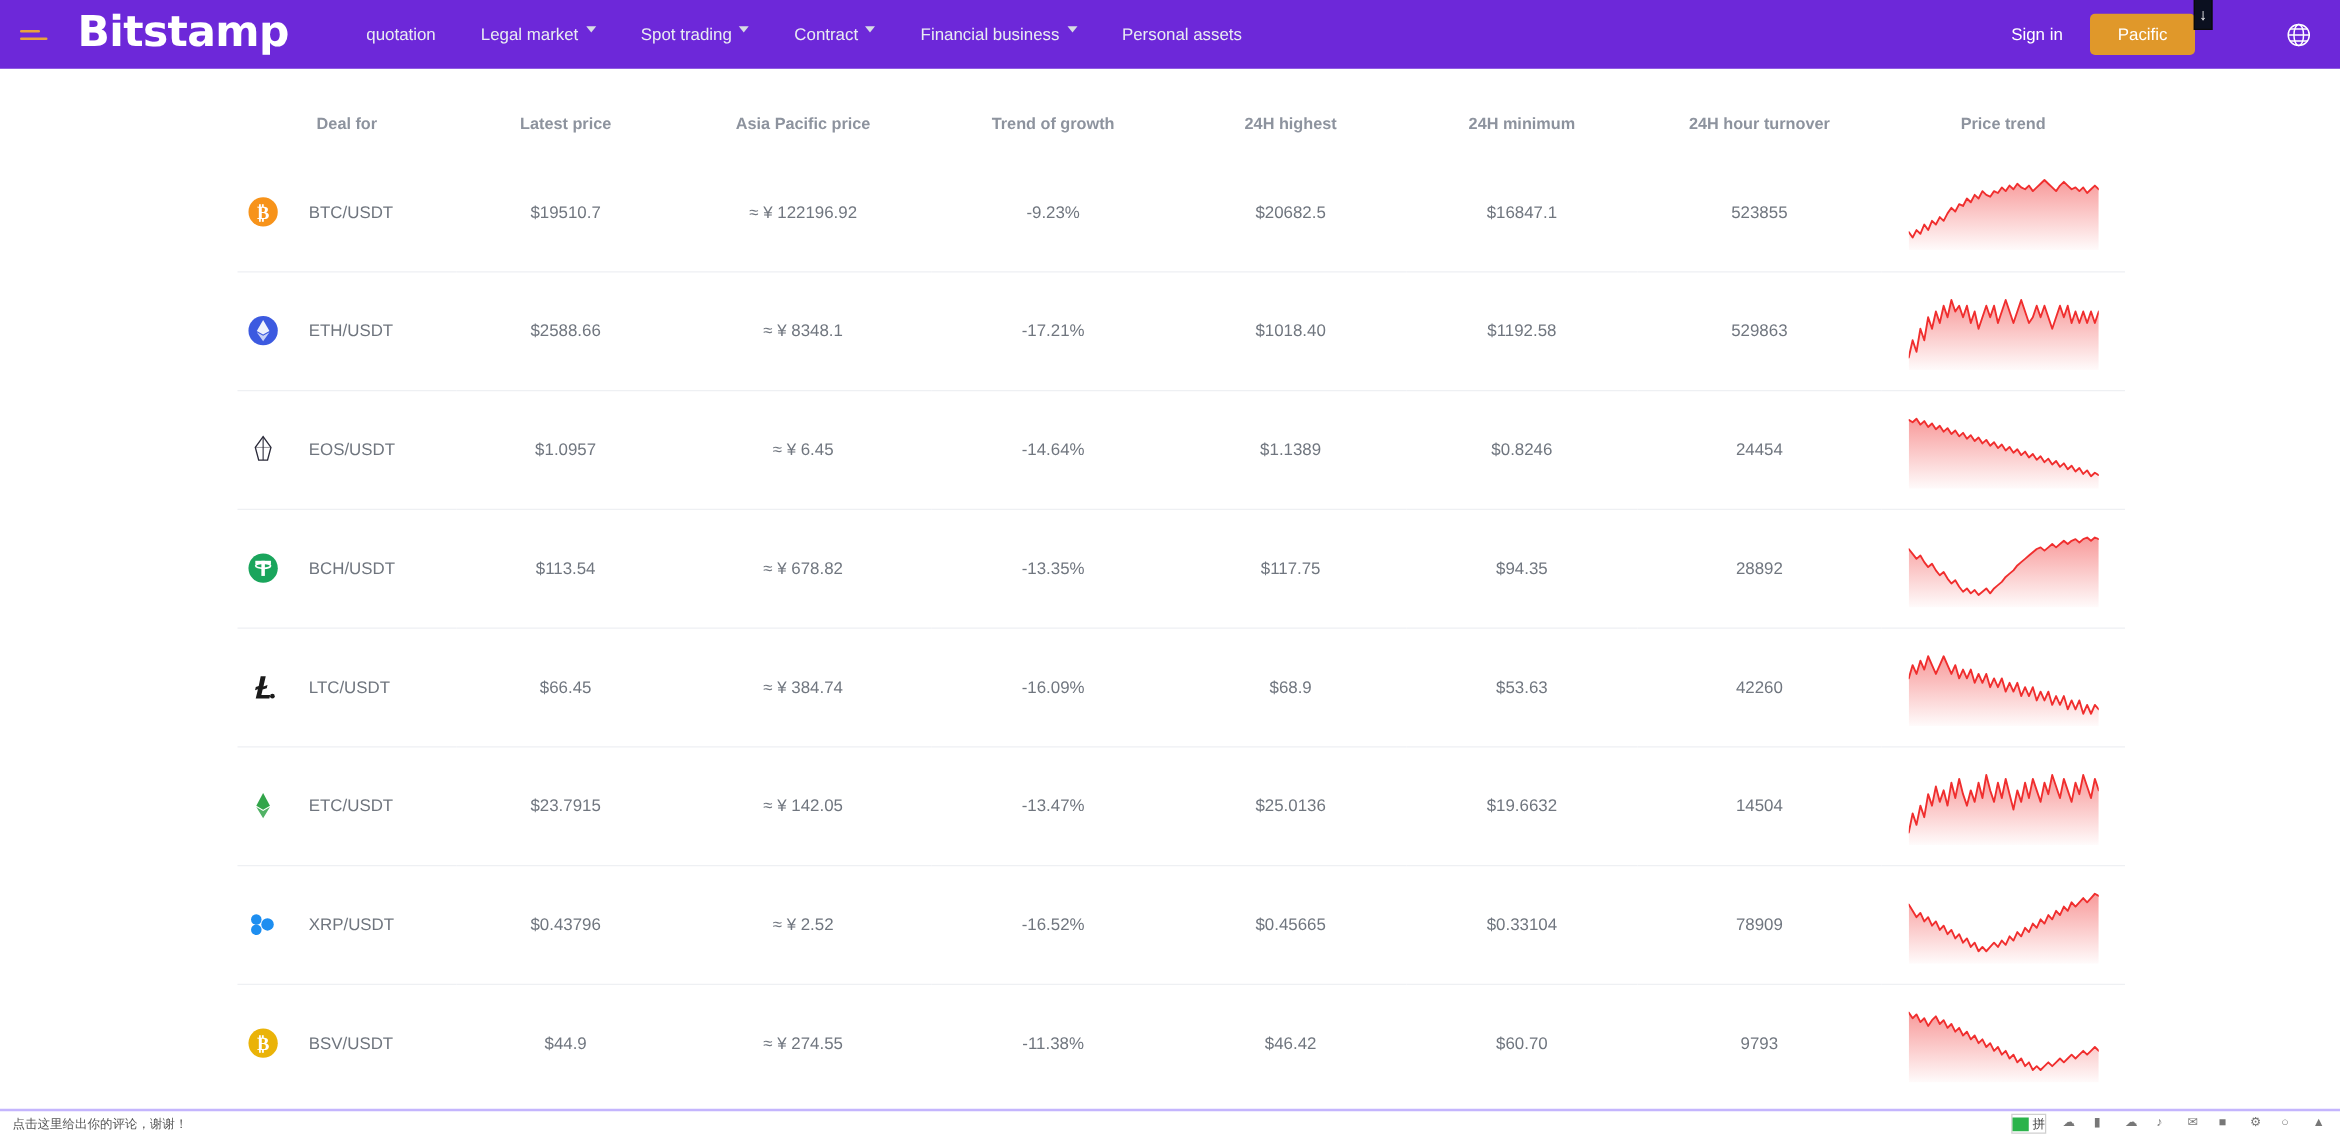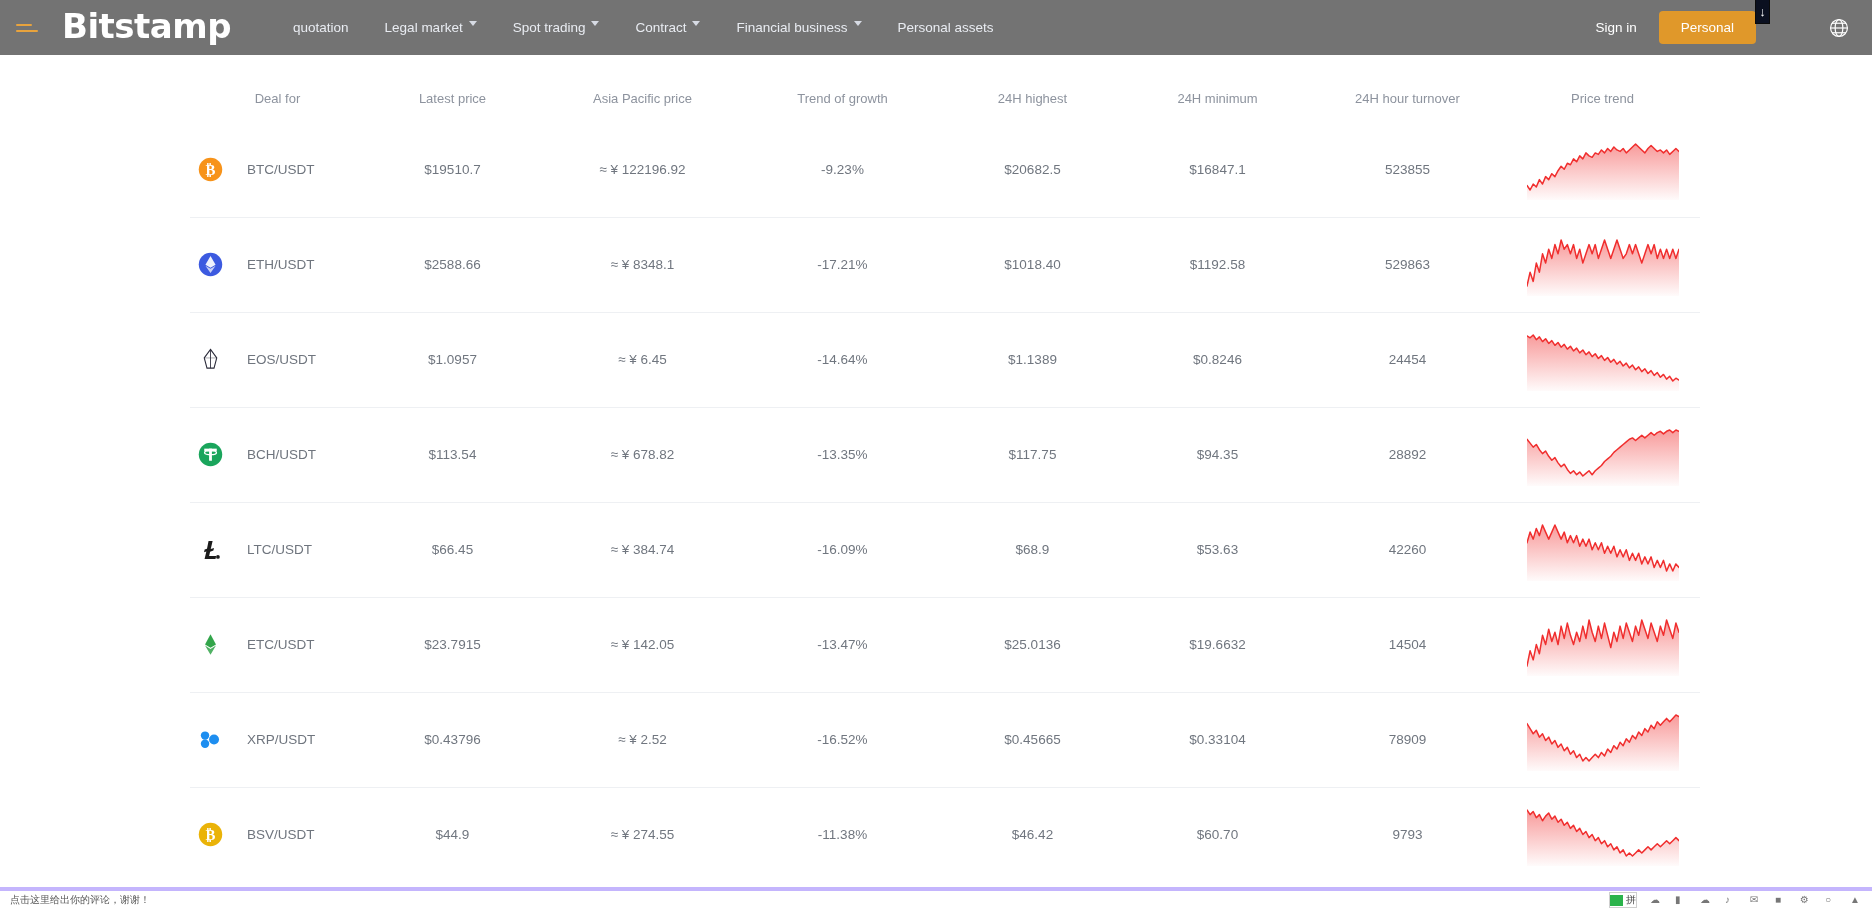--- a/index.html
+++ b/index.html
@@ -7,21 +7,21 @@
   html, body {
     width: 1872px; height: 909px;
     background: #ffffff;
     font-family: "Liberation Sans", "DejaVu Sans", sans-serif;
     overflow: hidden;
   }
 
   
   .header {
     height: 55px;
-    background: #737373;
+    background: #6d28d9;
     display: flex;
     align-items: center;
     padding: 0 22px 0 10px;
     position: relative;
   }
   .menu-toggle {
     width: 34px; height: 34px;
     display: flex; flex-direction: column;
     align-items: flex-start; justify-content: center;
     gap: 4px;
@@ -110,21 +110,21 @@
     overflow: hidden;
   }
   .market-table {
     width: 1510px;
     margin: 0 auto;
     margin-left: 190px;
     border-collapse: collapse;
     table-layout: fixed;
   }
   .market-table th {
-    font-weight: 400;
+    font-weight: 700;
     font-size: 13px;
     color: #8d939e;
     padding: 36px 0 16px 0;
     text-align: center;
   }
   .market-table td {
     font-size: 13.5px;
     color: #70767f;
     text-align: center;
     height: 95px;
@@ -155,21 +155,21 @@
 
   .spark-cell { padding: 0; }
   .spark { display:block; margin: 0 auto; }
 
   
   .taskbar {
     position: absolute;
     left: 0; bottom: 0;
     width: 1872px; height: 22px;
     background: #ffffff;
-    border-top: 4px solid #c4b5fd;
+    border-top: 2px solid #c4b5fd;
     display: flex; align-items: center;
     padding: 0 10px;
     overflow: hidden;
   }
   .taskbar-left {
     font-size: 10px; color: #555; white-space: nowrap;
     display: flex; align-items: center; gap: 2px;
   }
   .taskbar-right {
     margin-left: auto;
@@ -216,21 +216,21 @@
       <span class="caret"></span>
     </div>
     <div class="nav-item">
       <span>Personal assets</span>
     </div>
   </nav>
 
   <div class="header-right">
     <div class="signin">Sign in</div>
     <div class="register-wrap">
-      <button class="register-btn">Personal</button>
+      <button class="register-btn">Pacific</button>
       <div class="cursor-mark">↓</div>
     </div>
     <div class="globe-icon">
       <svg width="22" height="22" viewBox="0 0 24 24" fill="none" stroke="#ffffff" stroke-width="1.3">
         <circle cx="12" cy="12" r="9.2"></circle>
         <ellipse cx="12" cy="12" rx="4.2" ry="9.2"></ellipse>
         <line x1="2.8" y1="12" x2="21.2" y2="12"></line>
         <line x1="4.3" y1="6.8" x2="19.7" y2="6.8"></line>
         <line x1="4.3" y1="17.2" x2="19.7" y2="17.2"></line>
       </svg>

